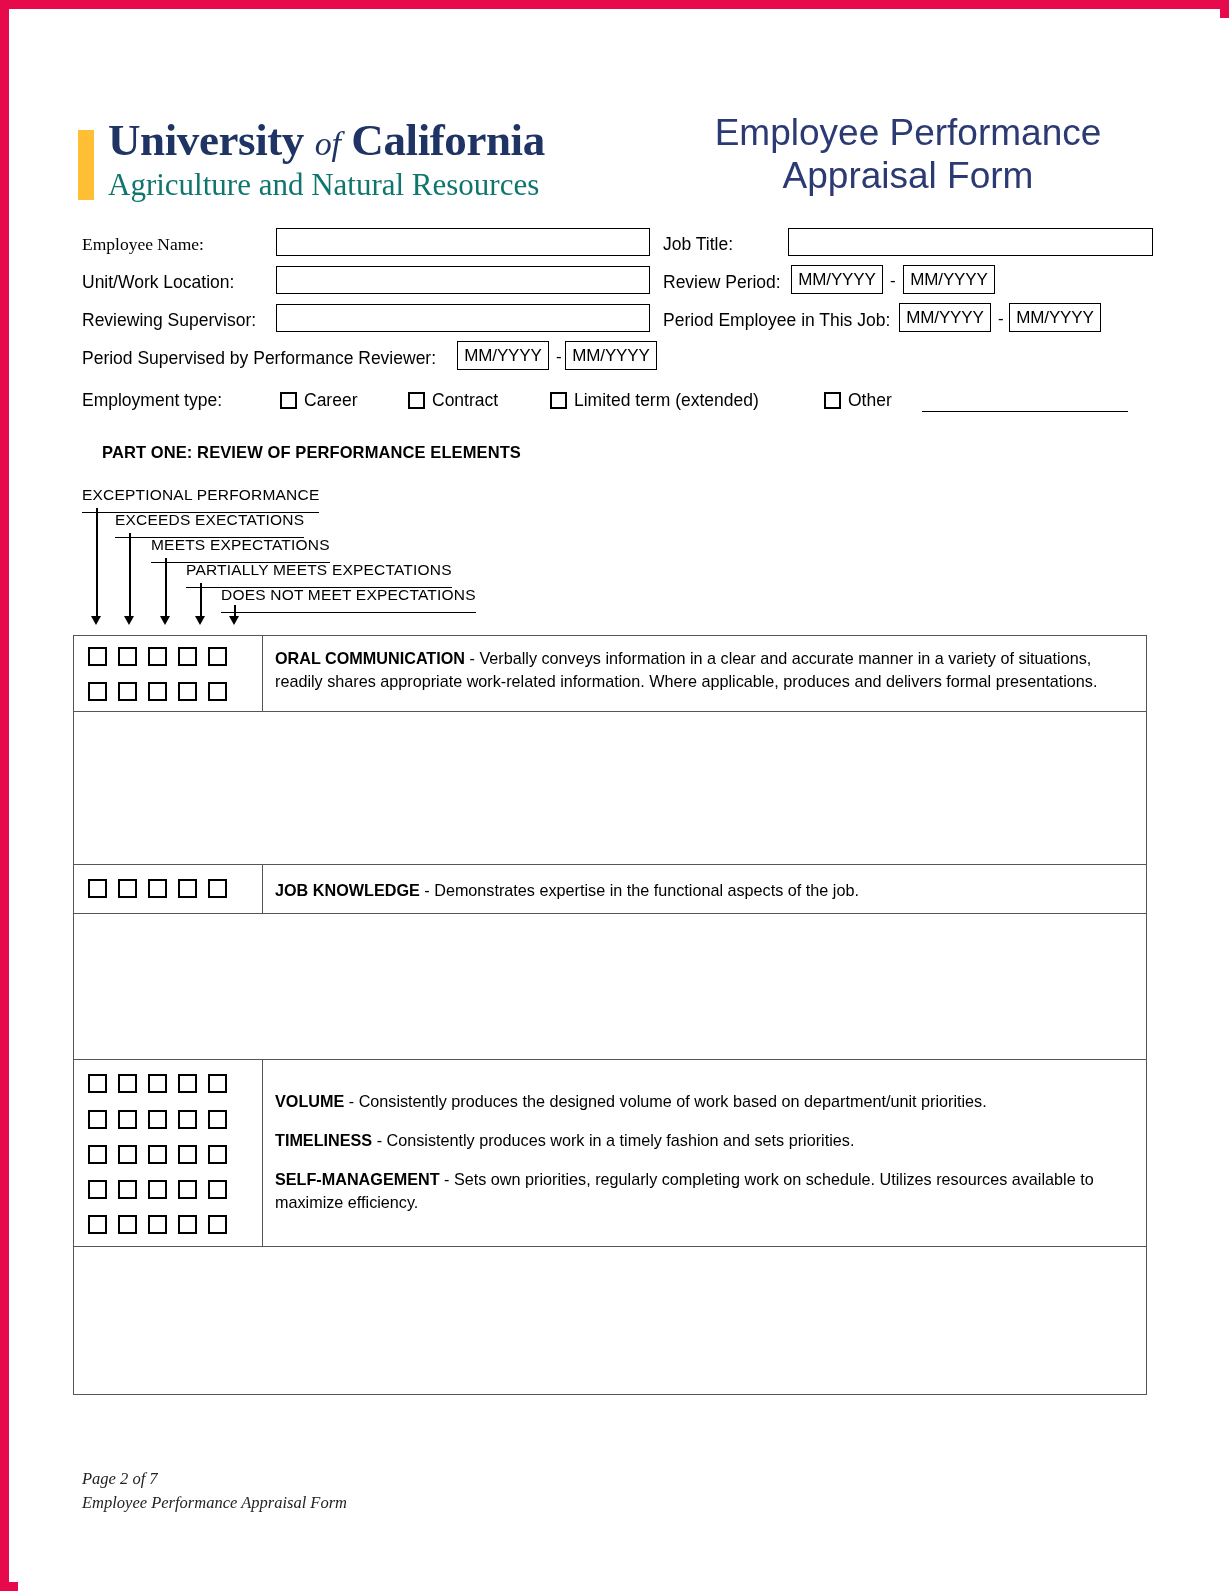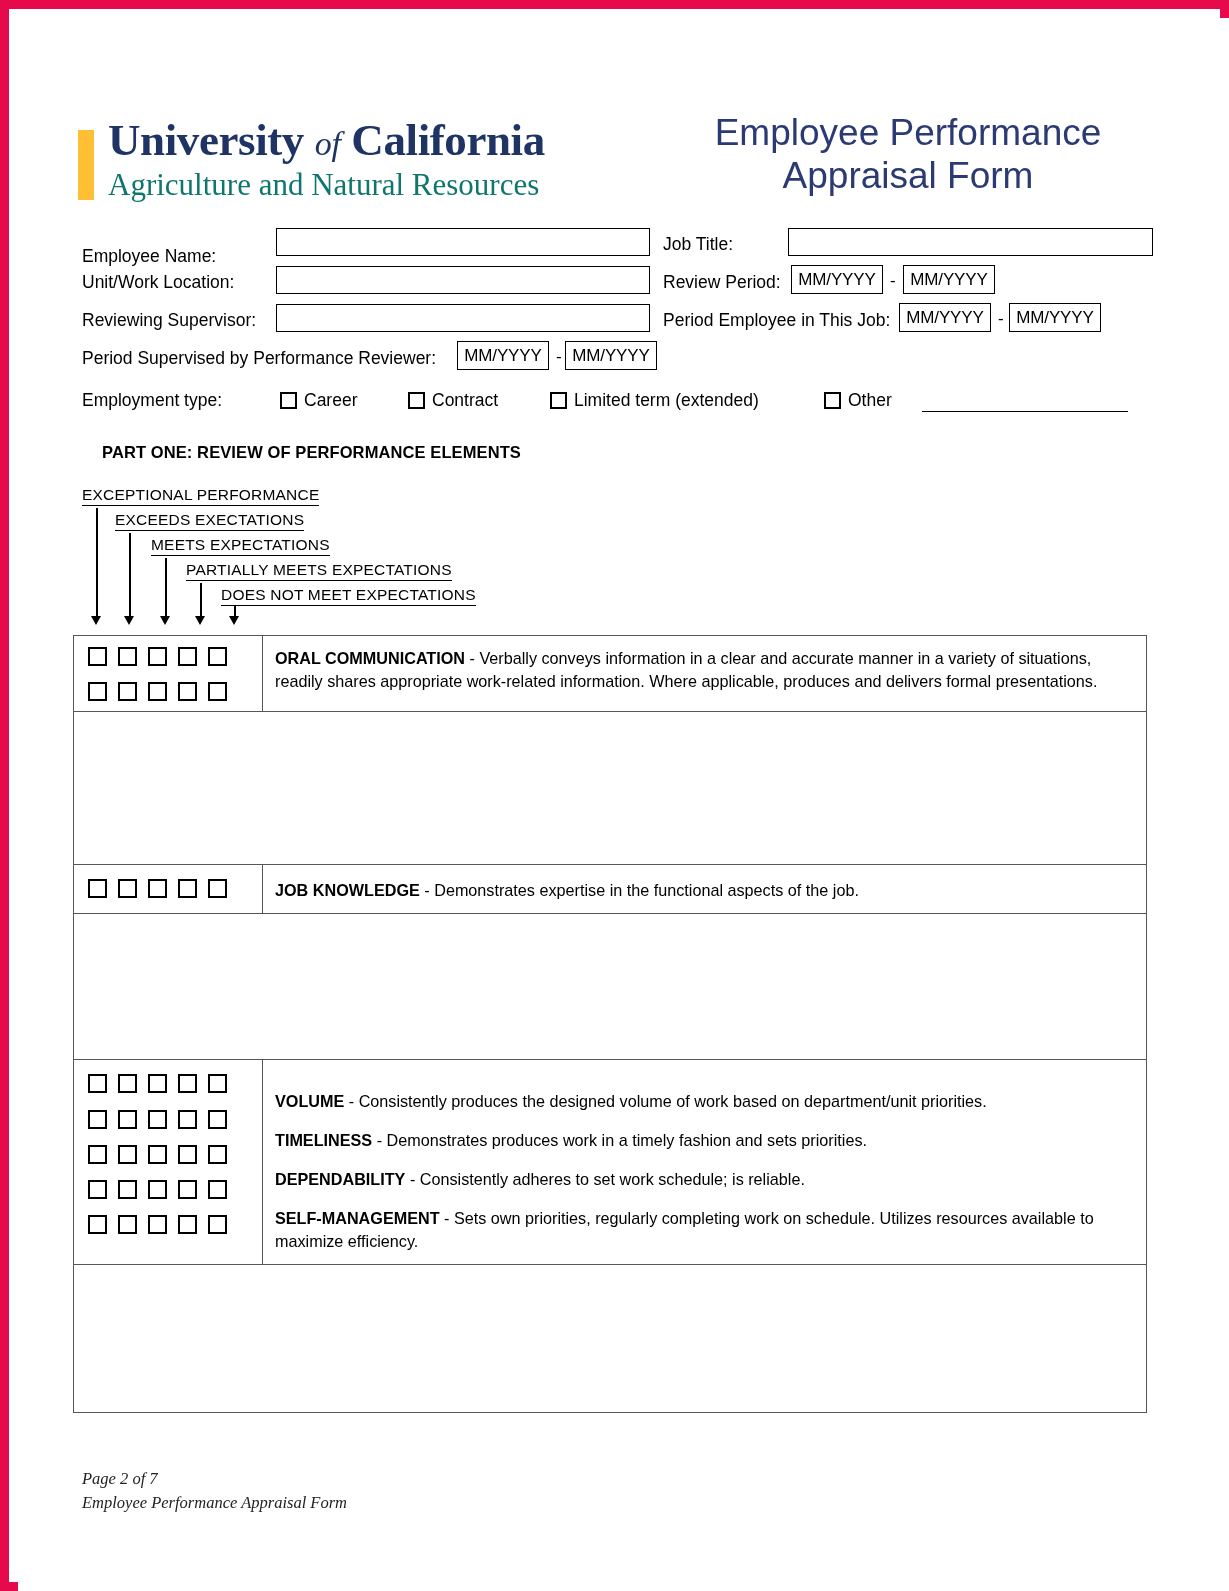--- a/index.html
+++ b/index.html
@@ -132,21 +132,21 @@
     letter-spacing: 0.1px;
   }
 
   
   .legend { position: absolute; left: 0; top: 468px; width: 1211px; height: 150px; }
   .lg-item {
     position: absolute;
     font-size: 15.5px;
     letter-spacing: 0.2px;
     border-bottom: 1.4px solid #000;
-    padding-bottom: 1px;
+    padding-bottom: 8px;
     white-space: nowrap;
   }
   .arrow-line {
     position: absolute;
     width: 1.6px;
     background: #000;
   }
   .arrow-head {
     position: absolute;
     width: 0; height: 0;
@@ -219,21 +219,21 @@
         <div class="logo-line1"><span>University </span><span class="of">of</span><span> California</span></div>
         <div class="logo-line2">Agriculture and Natural Resources</div>
       </div>
     </div>
     <div class="doc-title">Employee Performance Appraisal Form</div>
   </div>
 
   <div class="fields">
 
     <div class="frow">
-      <span class="lbl abs" style="left:64px; top:18px;">Employee Name:</span>
+      <span class="lbl abs" style="left:64px; top:6px;font-family:Liberation Serif, serif;">Employee Name:</span>
       <span class="tbox" style="left:258px; top:0px; width:374px;"></span>
       <span class="lbl abs" style="left:645px; top:6px;">Job Title:</span>
       <span class="tbox" style="left:770px; top:0px; width:365px;"></span>
     </div>
 
     <div class="frow">
       <span class="lbl abs" style="left:64px; top:6px;">Unit/Work Location:</span>
       <span class="tbox" style="left:258px; top:0px; width:374px;"></span>
       <span class="lbl abs" style="left:645px; top:6px;">Review Period:</span>
       <span class="mmbox" style="left:773px; top:-1px; width:92px;">MM/YYYY</span>
@@ -380,22 +380,21 @@
         <div class="cb-row">
           <span class="cb"></span>
           <span class="cb"></span>
           <span class="cb"></span>
           <span class="cb"></span>
           <span class="cb"></span>
         </div>
       </div>
       <div class="cdesc-col" style="padding-top:14px;">
         <p class="sp"><b>VOLUME</b><span> - </span><span>Consistently produces the designed volume of work based on department/unit priorities.</span></p>
-        <p class="sp"><b>TIMELINESS</b><span> - </span><span>Demonstrates produces work in a timely fashion and sets priorities.</span></p>
-        <p class="sp"><b>DEPENDABILITY</b><span> - </span><span>Consistently adheres to set work schedule; is reliable.</span></p>
+        <p class="sp"><b>TIMELINESS</b><span> - </span><span>Consistently produces work in a timely fashion and sets priorities.</span></p>
         <p class="sp"><b>SELF-MANAGEMENT</b><span> - </span><span>Sets own priorities, regularly completing work on schedule.  Utilizes resources available to maximize efficiency.</span></p>
       </div>
     </div>
 
     <div class="comment-row" style="height:148px;"></div>
   </div>
 
   <div class="footer">
     <div>Page 2 of 7</div>
     <div>Employee Performance Appraisal Form</div>

